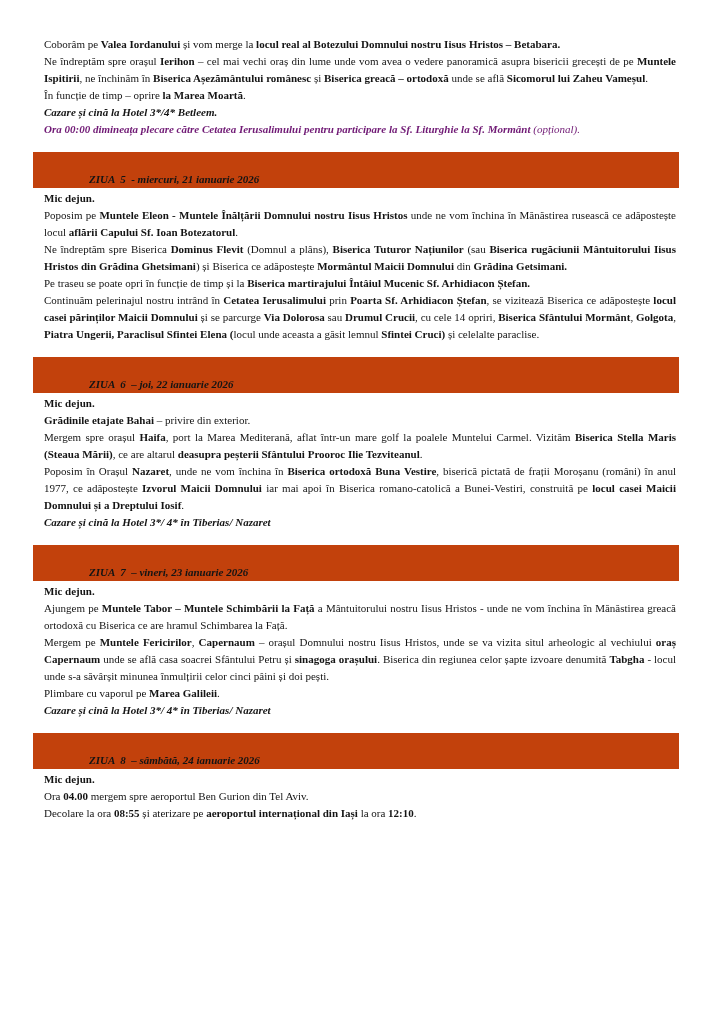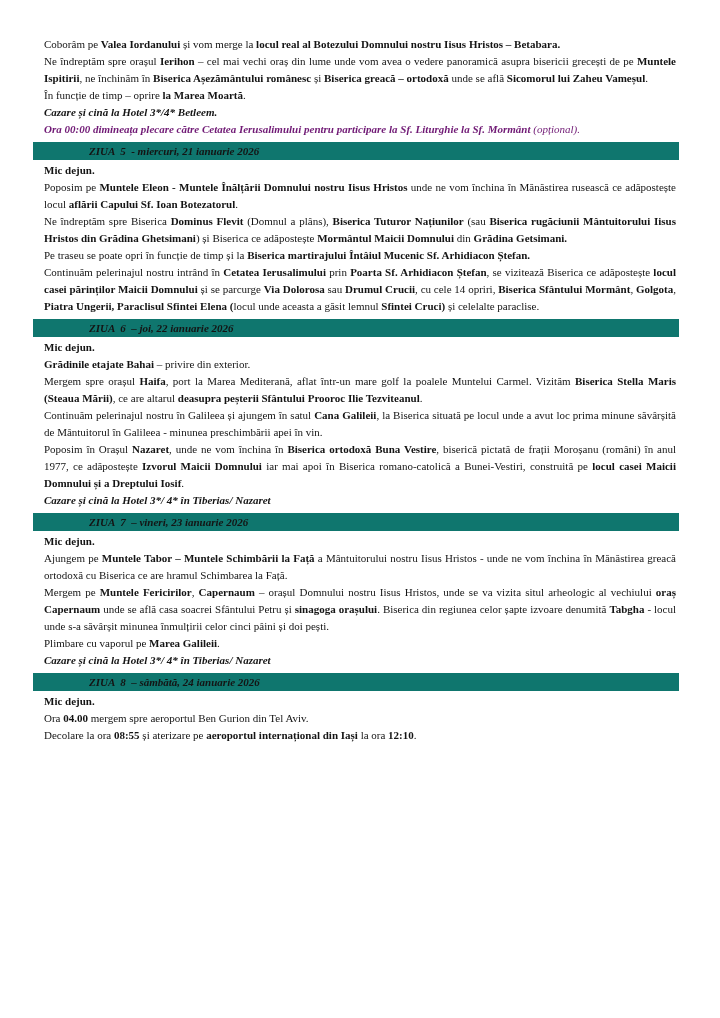--- a/index.html
+++ b/index.html
@@ -22,23 +22,23 @@
   .para {
     margin: 0;
     text-align: justify;
   }
   .para span { white-space: normal; }
   .b  { font-weight: bold; }
   .i  { font-style: italic; }
   .bi { font-weight: bold; font-style: italic; }
   .red { color: #701a75; }
   .day-header {
-    background: #0f766e;
-    margin: 4px -3px 2px -11px;
-    padding: 1px 4px 1px 56px;
+    background: #c2410c;
+    margin: 14px -3px 2px -11px;
+    padding: 19px 4px 1px 56px;
     font-weight: bold;
     font-style: italic;
     white-space: pre-wrap;
     line-height: 16px;
   }
 </style>
 </head>
 <body>
 
 <div class="page">
@@ -51,21 +51,20 @@
       <div class="day-header">ZIUA  5  - miercuri, 21 ianuarie 2026</div>
       <p class="para"><span class="b">Mic dejun.</span></p>
       <p class="para"><span>Poposim pe </span><span class="b">Muntele Eleon - Muntele Înălțării Domnului nostru Iisus Hristos</span><span> unde ne vom închina în Mănăstirea rusească ce adăpostește locul </span><span class="b">aflării Capului Sf. Ioan Botezatorul</span><span>.</span></p>
       <p class="para"><span>Ne îndreptăm spre Biserica </span><span class="b">Dominus Flevit</span><span> (Domnul a plâns), </span><span class="b">Biserica Tuturor Națiunilor</span><span> (sau </span><span class="b">Biserica rugăciunii Mântuitorului Iisus Hristos din Grădina Ghetsimani</span><span>) și Biserica ce adăpostește </span><span class="b">Mormântul Maicii Domnului</span><span> din </span><span class="b">Grădina Getsimani.</span></p>
       <p class="para"><span>Pe traseu se poate opri în funcție de timp și la </span><span class="b">Biserica martirajului Întâiul Mucenic Sf. Arhidiacon Ștefan.</span></p>
       <p class="para"><span>Continuăm pelerinajul nostru intrând în </span><span class="b">Cetatea Ierusalimului</span><span> prin </span><span class="b">Poarta Sf. Arhidiacon Ștefan</span><span>, se vizitează Biserica ce adăpostește </span><span class="b">locul casei părinților Maicii Domnului</span><span> și se parcurge </span><span class="b">Via Dolorosa</span><span> sau </span><span class="b">Drumul Crucii</span><span>, cu cele 14 opriri, </span><span class="b">Biserica Sfântului Mormânt</span><span>, </span><span class="b">Golgota</span><span>, </span><span class="b">Piatra Ungerii, Paraclisul Sfintei Elena (</span><span>locul unde aceasta a găsit lemnul </span><span class="b">Sfintei Cruci)</span><span> și celelalte paraclise.</span></p>
       <div class="day-header">ZIUA  6  – joi, 22 ianuarie 2026</div>
       <p class="para"><span class="b">Mic dejun.</span></p>
       <p class="para"><span class="b">Grădinile etajate Bahai</span><span> – privire din exterior.</span></p>
       <p class="para"><span>Mergem spre orașul </span><span class="b">Haifa</span><span>, port la Marea Mediterană, aflat într-un mare golf la poalele Muntelui Carmel. Vizităm </span><span class="b">Biserica Stella Maris (Steaua Mării)</span><span>, ce are altarul </span><span class="b">deasupra peșterii Sfântului Prooroc Ilie Tezviteanul</span><span>.</span></p>
-      <p class="para"><span>Continuăm pelerinajul nostru în Galileea și ajungem în satul </span><span class="b">Cana Galileii</span><span>, la Biserica situată pe locul unde a avut loc prima minune săvârșită de Mântuitorul în Galileea - minunea preschimbării apei în vin.</span></p>
       <p class="para"><span>Poposim în Orașul </span><span class="b">Nazaret</span><span>, unde ne vom închina în </span><span class="b">Biserica ortodoxă Buna Vestire</span><span>, biserică pictată de frații Moroșanu (români) în anul 1977, ce adăpostește </span><span class="b">Izvorul Maicii Domnului</span><span> iar mai apoi în Biserica romano-catolică a Bunei-Vestiri, construită pe </span><span class="b">locul casei Maicii Domnului și a Dreptului Iosif</span><span>.</span></p>
       <p class="para"><span class="bi">Cazare și cină la Hotel 3*/ 4* în Tiberias/ Nazaret</span></p>
       <div class="day-header">ZIUA  7  – vineri, 23 ianuarie 2026</div>
       <p class="para"><span class="b">Mic dejun.</span></p>
       <p class="para"><span>Ajungem pe </span><span class="b">Muntele Tabor – Muntele Schimbării la Față</span><span> a Mântuitorului nostru Iisus Hristos - unde ne vom închina în Mănăstirea greacă ortodoxă cu Biserica ce are hramul Schimbarea la Față.</span></p>
       <p class="para"><span>Mergem pe </span><span class="b">Muntele Fericirilor</span><span>, </span><span class="b">Capernaum</span><span> – orașul Domnului nostru Iisus Hristos, unde se va vizita situl arheologic al vechiului </span><span class="b">oraș Capernaum</span><span> unde se află casa soacrei Sfântului Petru și </span><span class="b">sinagoga orașului</span><span>. Biserica din regiunea celor șapte izvoare denumită </span><span class="b">Tabgha</span><span> - locul unde s-a săvârșit minunea înmulțirii celor cinci pâini și doi pești.</span></p>
       <p class="para"><span>Plimbare cu vaporul pe </span><span class="b">Marea Galileii</span><span>.</span></p>
       <p class="para"><span class="bi">Cazare și cină la Hotel 3*/ 4* în Tiberias/ Nazaret</span></p>
       <div class="day-header">ZIUA  8  – sâmbătă, 24 ianuarie 2026</div>
       <p class="para"><span class="b">Mic dejun.</span></p>

